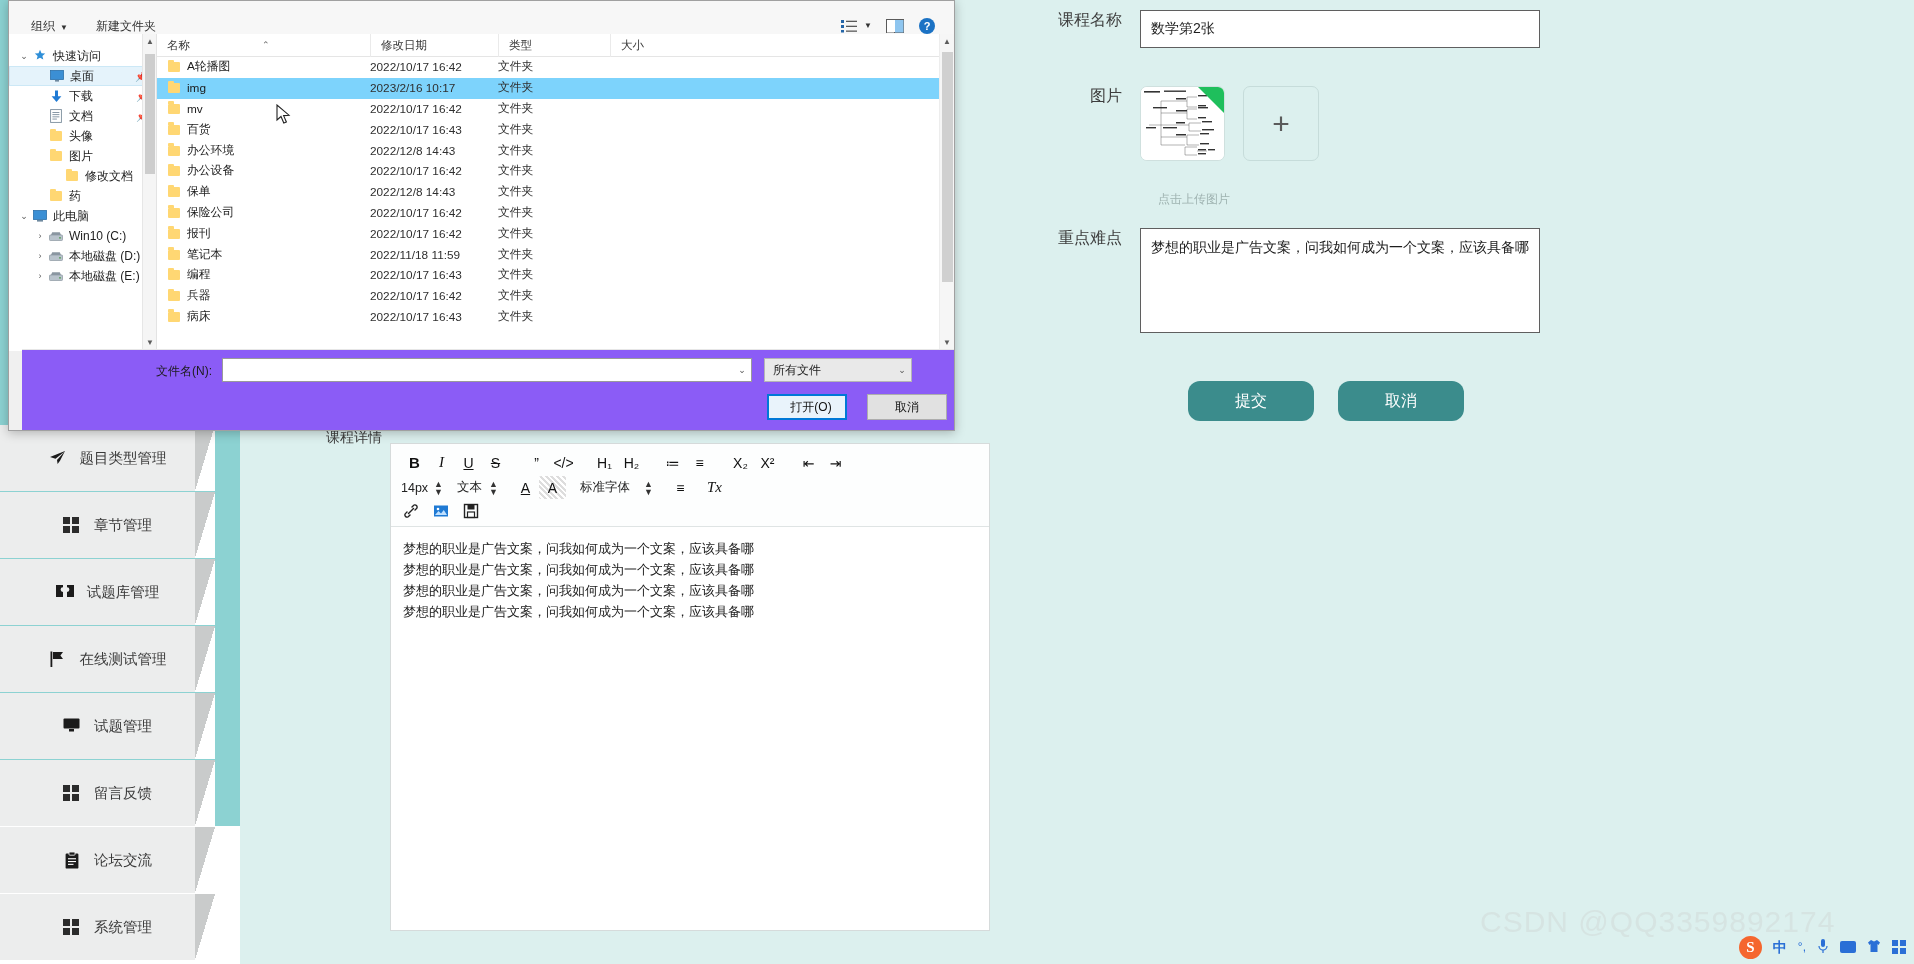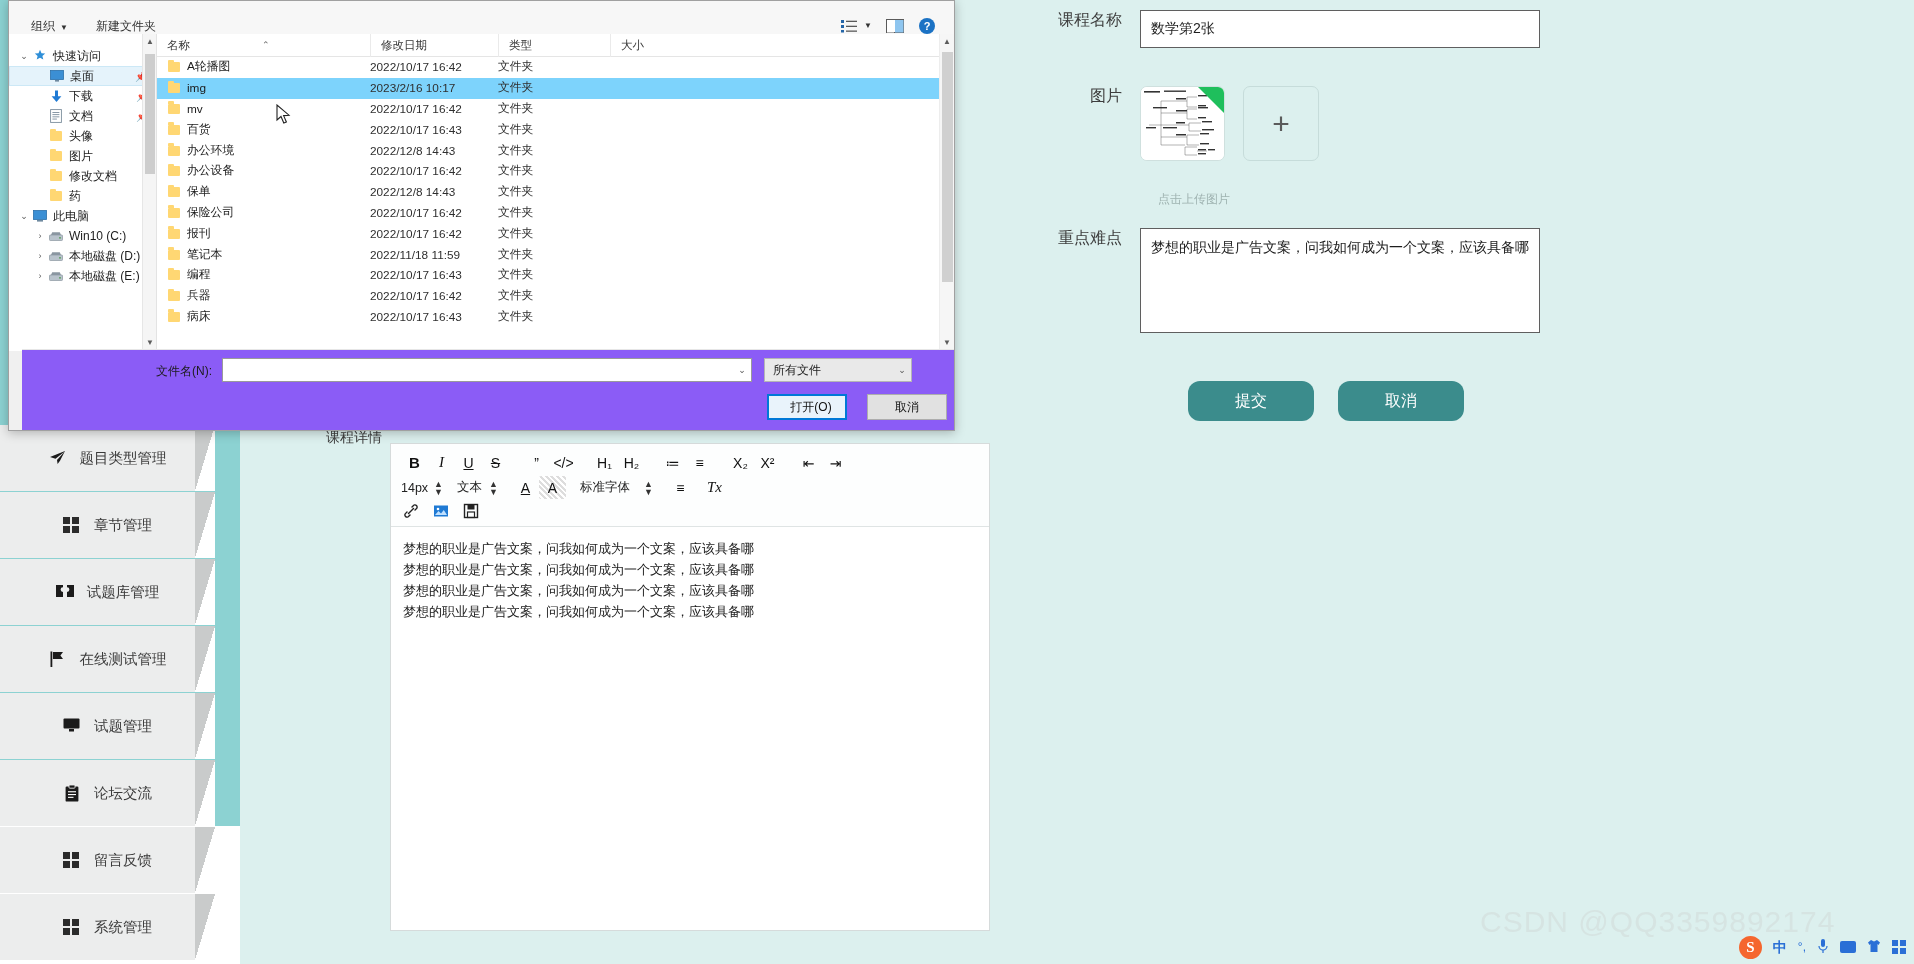--- a/index.html
+++ b/index.html
@@ -518,41 +518,41 @@
         <span class="nav-label">在线测试管理</span>
       </div>
       <div class="nav-item">
         <span class="nav-ico"><svg width="17" height="14" viewBox="0 0 17 14">
             <rect x="0.5" y="0.5" width="16" height="10" rx="1" fill="#1b1b1b"></rect>
             <rect x="6" y="11" width="5" height="2.5" fill="#1b1b1b"></rect>
           </svg></span>
         <span class="nav-label">试题管理</span>
       </div>
       <div class="nav-item">
+        <span class="nav-ico">
+          <span class="ico-grid">
+            <i></i>
+            <i></i>
+            <i></i>
+            <i></i>
+          </span>
+        </span>
+        <span class="nav-label">留言反馈</span>
+      </div>
+      <div class="nav-item">
         <span class="nav-ico"><svg width="14" height="17" viewBox="0 0 14 17">
             <rect x="0.6" y="1.6" width="12.8" height="15" rx="1.2" fill="#1b1b1b"></rect>
             <rect x="4" y="0" width="6" height="3.2" rx="0.8" fill="#1b1b1b" stroke="#fff" stroke-width="0.8"></rect>
             <g fill="#fff">
               <rect x="3" y="6.2" width="8" height="1.1"></rect>
               <rect x="3" y="9" width="8" height="1.1"></rect>
               <rect x="3" y="11.8" width="5.5" height="1.1"></rect>
             </g>
           </svg></span>
         <span class="nav-label">论坛交流</span>
-      </div>
-      <div class="nav-item">
-        <span class="nav-ico">
-          <span class="ico-grid">
-            <i></i>
-            <i></i>
-            <i></i>
-            <i></i>
-          </span>
-        </span>
-        <span class="nav-label">留言反馈</span>
       </div>
       <div class="nav-item">
         <span class="nav-ico">
           <span class="ico-grid">
             <i></i>
             <i></i>
             <i></i>
             <i></i>
           </span>
         </span>
@@ -799,21 +799,21 @@
               </span>
               <span style="margin-left:4px;">头像</span>
             </div>
             <div class="tree-item" style="padding-left: 24px;">
               <span class="tw-chev"></span>
               <span class="tw-ico">
                 <span class="folder-ico"></span>
               </span>
               <span style="margin-left:4px;">图片</span>
             </div>
-            <div class="tree-item" style="padding-left: 24px;">
+            <div class="tree-item" style="padding-left: 40px;">
               <span class="tw-chev"></span>
               <span class="tw-ico">
                 <span class="folder-ico"></span>
               </span>
               <span style="margin-left:4px;">修改文档</span>
             </div>
             <div class="tree-item" style="padding-left: 24px;">
               <span class="tw-chev"></span>
               <span class="tw-ico">
                 <span class="folder-ico"></span>

